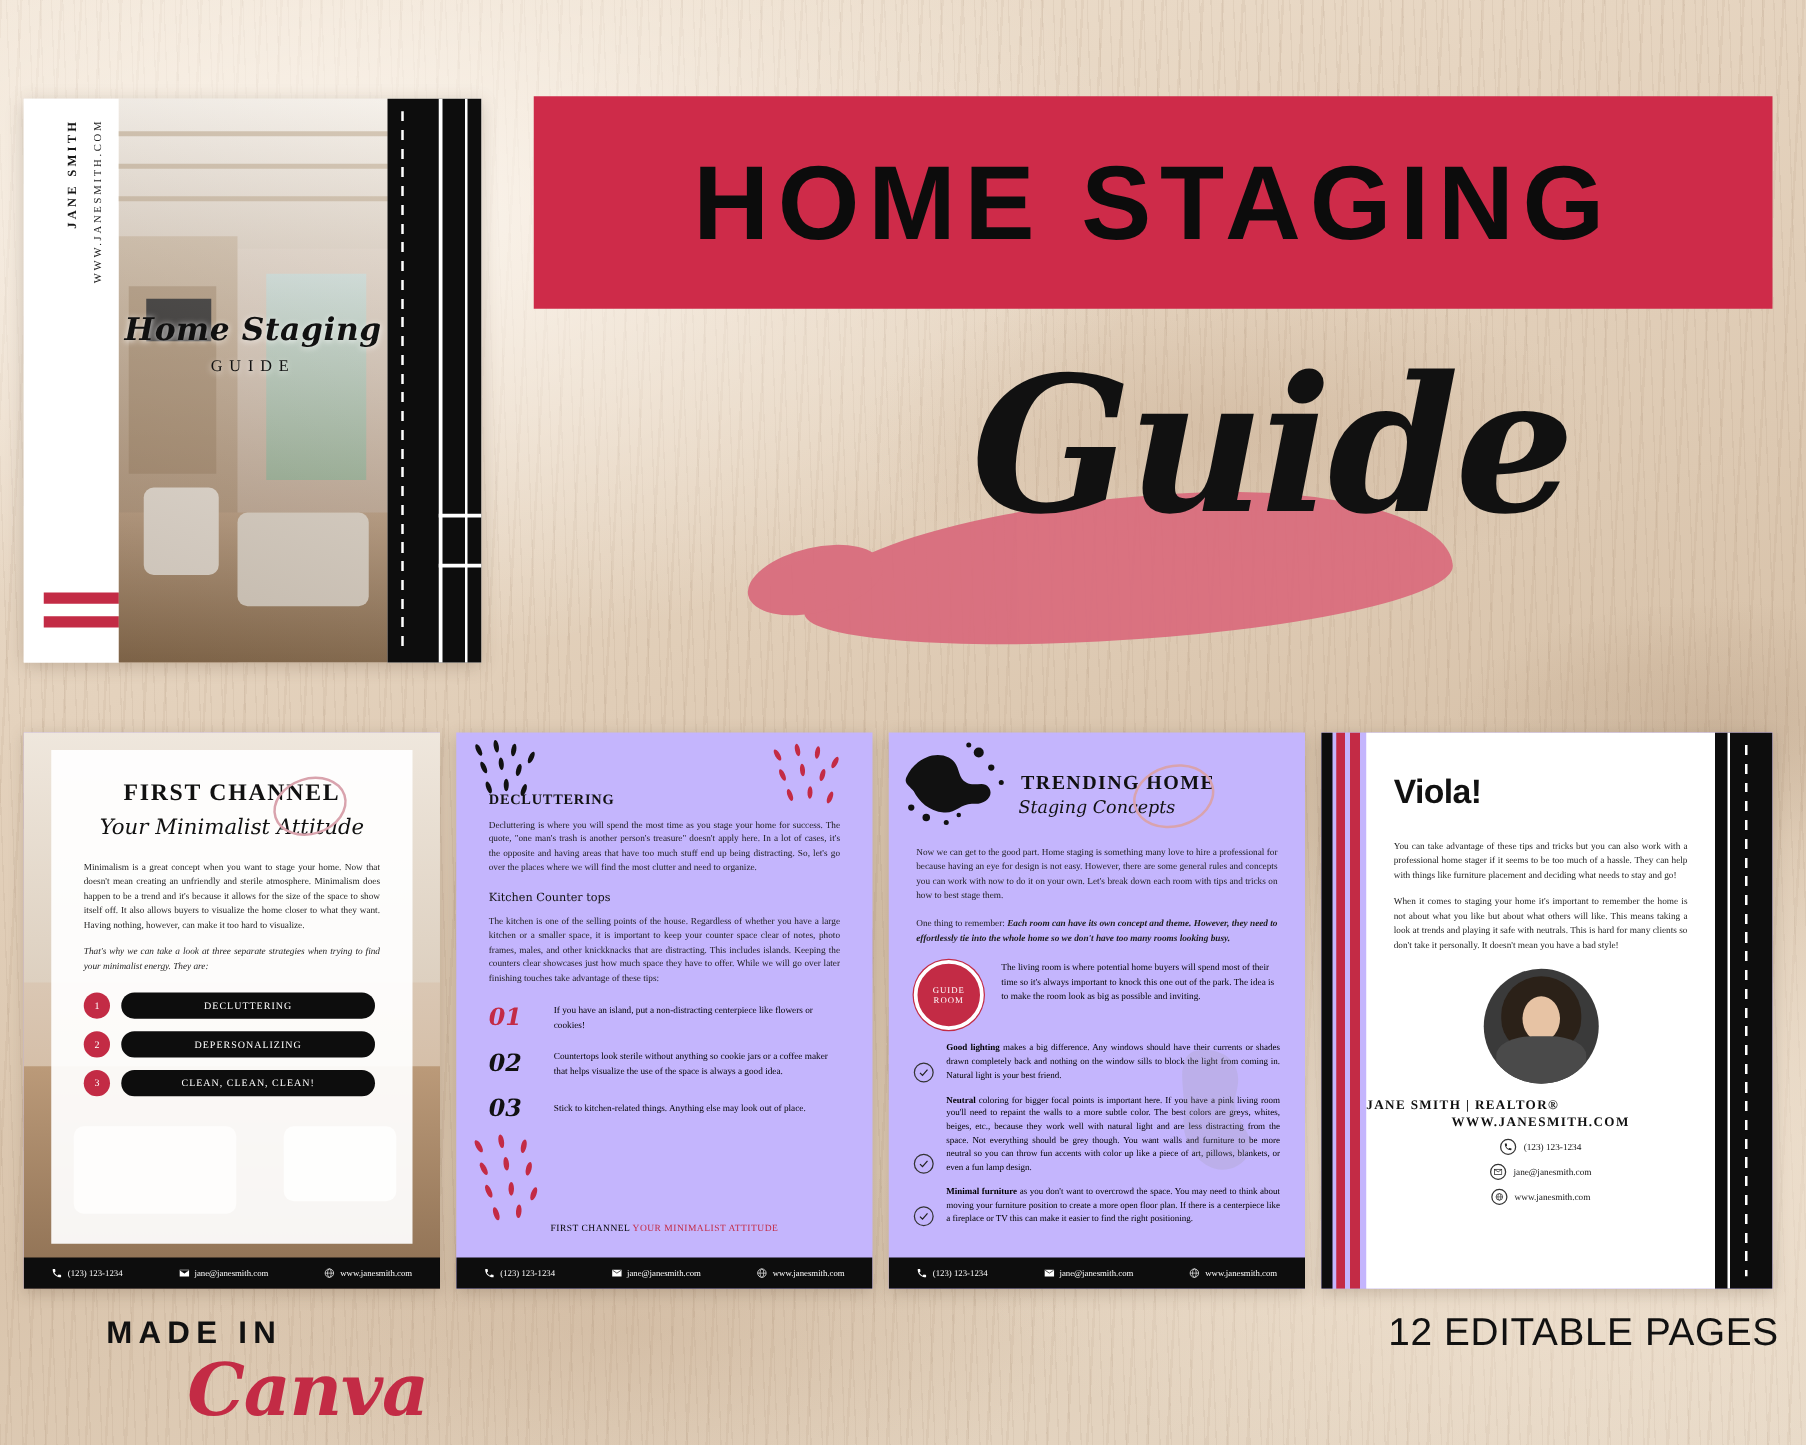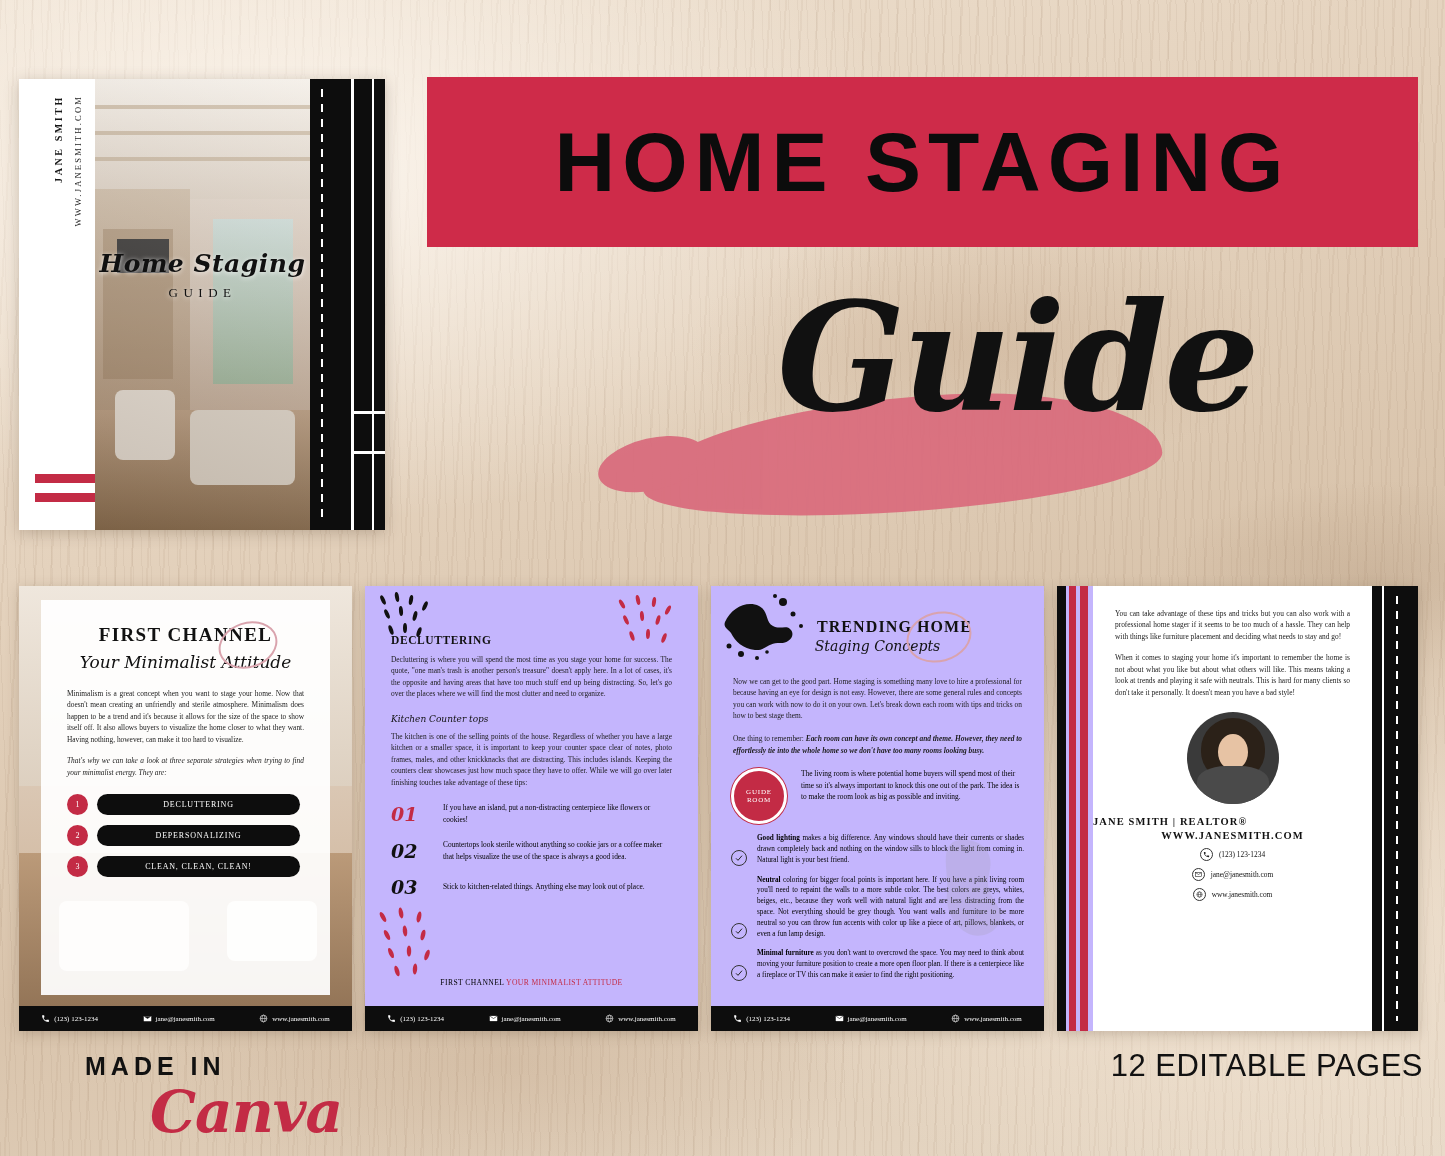--- a/index.html
+++ b/index.html
@@ -164,21 +164,21 @@
   }
 
   
   #page2 { left:365px; top:586px; width:333px; height:445px; }
   #page2 .dots-tl{ position:absolute; left:8px; top:6px; width:90px; height:55px; }
   #page2 .dots-tr{ position:absolute; right:10px; top:8px; width:80px; height:60px; }
   #page2 .dots-bl{ position:absolute; left:6px; bottom:46px; width:95px; height:80px; }
   #p2h{ margin:48px 26px 0 26px; font-family:"Liberation Serif", serif; font-size:11.5px;
         font-weight:700; letter-spacing:.6px; color:#111; }
   #p2body{ margin:8px 26px 0 26px; text-align:justify; }
-  #p2sub{ margin:14px 26px 0 26px; font-family:"DejaVu Serif", serif; font-style:italic;
+  #p2sub{ margin:14px 26px 0 26px; font-family:"DejaVu Serif", serif; 
           font-size:9px; color:#111; }
   #p2body2{ margin:7px 26px 0 26px; text-align:justify; }
   .numrow{ display:flex; margin:14px 26px 0 26px; align-items:center; }
   .numrow .n{ width:52px; font-family:"DejaVu Serif", serif; font-style:italic; font-weight:700;
               font-size:19px; color:#c32b45; flex:0 0 auto;}
   .numrow .n.black{ color:#111; }
   .numrow .tx{ flex:1; font-family:"Liberation Serif", serif; font-size:7.4px; line-height:1.55; }
   #p2foot{ position:absolute; left:0; bottom:44px; width:100%; text-align:center;
            font-family:"Liberation Serif", serif; font-size:7.6px; letter-spacing:.4px; }
   #p2foot .red{ color:#c32b45; }
@@ -541,20 +541,21 @@
 </div>
 
 <div id="page4" class="page">
   <div id="p4" style="position:absolute;inset:0;">
     <div class="leftbars">
       <div class="bar" style="left:0;width:9px;background:#0d0d0d;"></div>
       <div class="bar" style="left:12px;width:7px;background:#c32b45;"></div>
       <div class="bar" style="left:23px;width:8px;background:#c32b45;"></div>
     </div>
     <div id="p4inner">
+      <div id="p4title">Viola!</div>
       <div id="p4body" class="body-serif">
         <p>You can take advantage of these tips and tricks but you can also work with a professional home stager if it seems to be too much of a hassle. They can help with things like furniture placement and deciding what needs to stay and go!</p>
         <p>When it comes to staging your home it's important to remember the home is not about what you like but about what others will like. This means taking a look at trends and playing it safe with neutrals. This is hard for many clients so don't take it personally. It doesn't mean you have a bad style!</p>
       </div>
       <div id="p4avatar">
         <div class="hair"></div>
           <div class="face"></div>
           <div class="body"></div>
       </div>
       <div id="p4name">JANE SMITH | REALTOR®</div>

